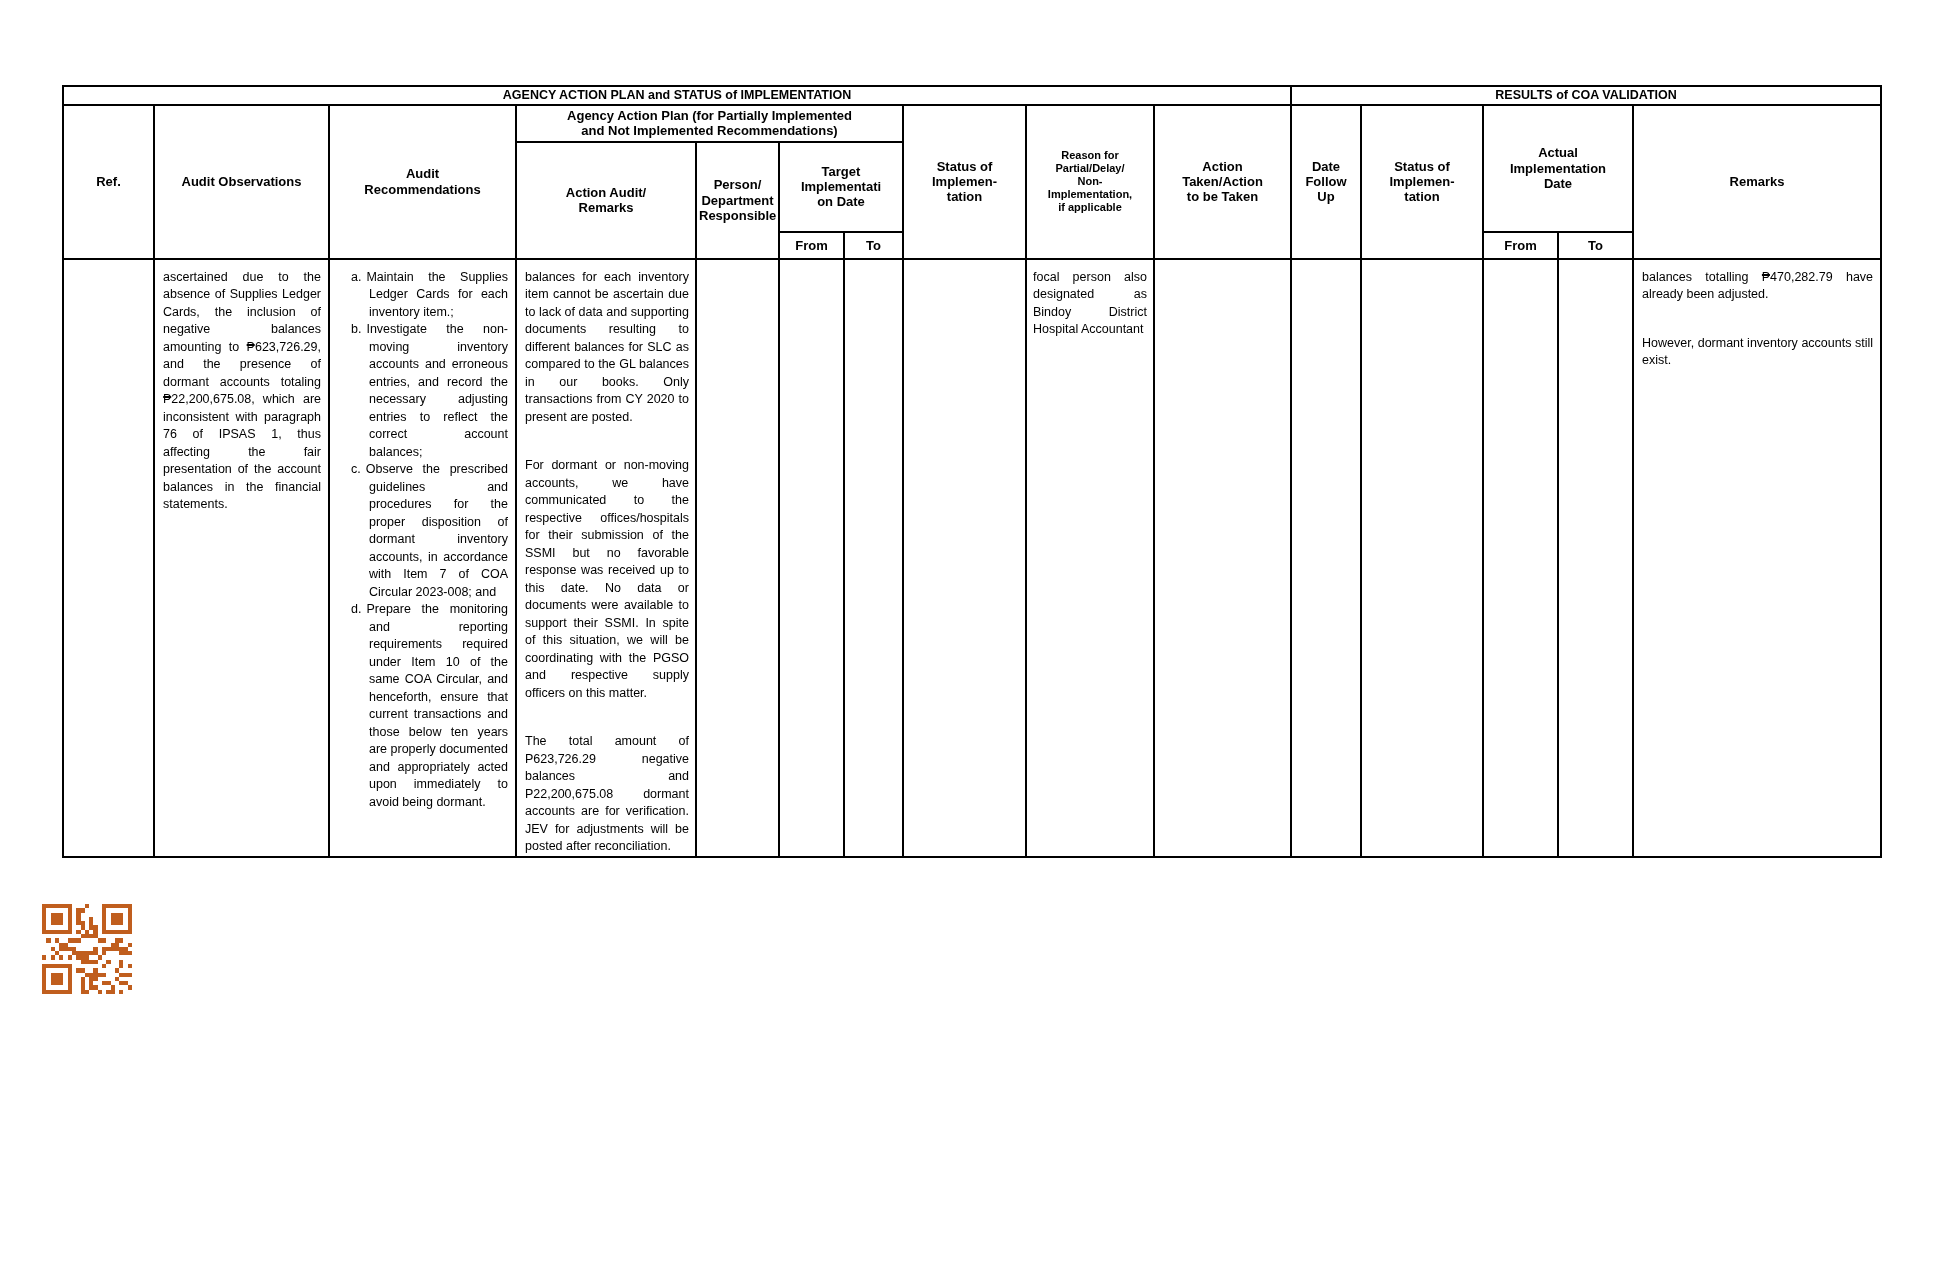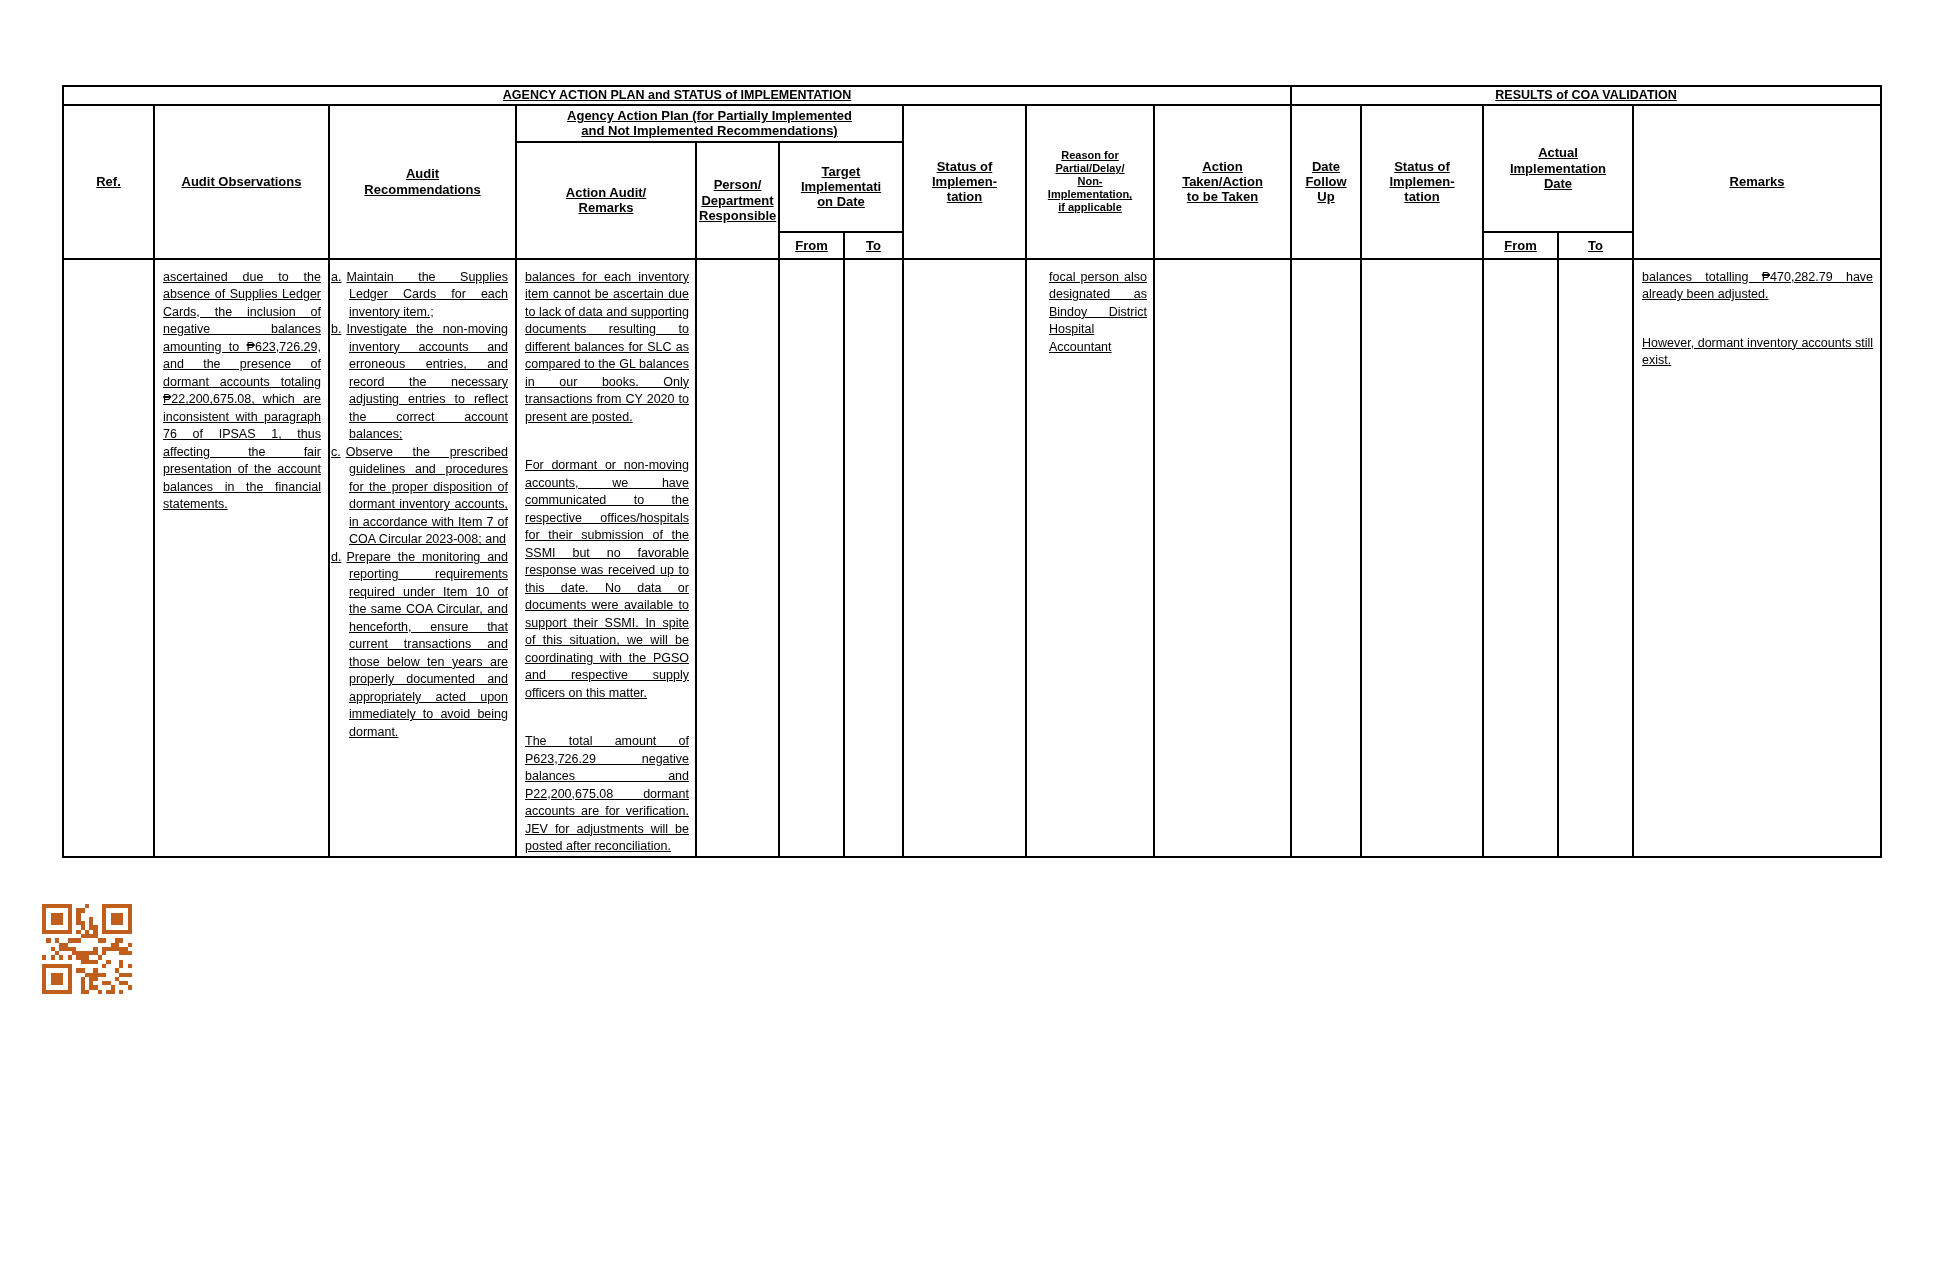--- a/index.html
+++ b/index.html
@@ -8,21 +8,21 @@
     width: 1950px; height: 1275px;
     background: #ffffff; color: #000;
     font-family: "Liberation Sans", "DejaVu Sans", sans-serif;
     position: relative; overflow: hidden;
   }
   table.matrix {
     position: absolute; left: 62px; top: 85px;
     width: 1818px;
     border-collapse: collapse; table-layout: fixed;
   }
-  .matrix th, .matrix td { border: 2px solid #000; padding: 0; text-decoration: underline; }
+  .matrix th, .matrix td { border: 2px solid #000; padding: 0; }
   .matrix th {
     font-weight: bold; text-align: center; vertical-align: middle;
     font-size: 13px; line-height: 1.18; padding: 1px 2px;
   }
   .h-top th { font-size: 12.5px; }
   .pre { white-space: pre-line; }
   .h-person { font-size: 9.5px; }
   td.data {
     vertical-align: top; text-align: justify;
     font-size: 12.5px; line-height: 17.5px;
@@ -110,39 +110,39 @@
     <th>To</th>
   </tr>
 
   <tr style="height:507px">
     <td class="data"></td>
 
     <td class="data">
       <div class="para">ascertained due to the absence of Supplies Ledger Cards, the inclusion of negative balances amounting to ₱623,726.29, and the presence of dormant accounts totaling ₱22,200,675.08, which are inconsistent with paragraph 76 of IPSAS 1, thus affecting the fair presentation of the account balances in the financial statements.</div>
     </td>
 
-    <td class="data" style="padding-left:1px">
+    <td class="data" style="padding-left:21px">
       <div class="rec-item"><span class="rec-label">a.</span><span>Maintain the Supplies Ledger Cards for each inventory item.;</span></div>
       <div class="rec-item"><span class="rec-label">b.</span><span>Investigate the non-moving inventory accounts and erroneous entries, and record the necessary adjusting entries to reflect the correct account balances;</span></div>
       <div class="rec-item"><span class="rec-label">c.</span><span>Observe the prescribed guidelines and procedures for the proper disposition of dormant inventory accounts, in accordance with Item 7 of COA Circular 2023-008; and</span></div>
       <div class="rec-item"><span class="rec-label">d.</span><span>Prepare the monitoring and reporting requirements required under Item 10 of the same COA Circular, and henceforth, ensure that current transactions and those below ten years are properly documented and appropriately acted upon immediately to avoid being dormant.</span></div>
     </td>
 
     <td class="data" style="padding-right:6px">
       <div class="para">balances for each inventory item cannot be ascertain due to lack of data and supporting documents resulting to different balances for SLC as compared to the GL balances in our books. Only transactions from CY 2020 to present are posted.</div>
       <div class="para">For dormant or non-moving accounts, we have communicated to the respective offices/hospitals for their submission of the SSMI but no favorable response was received up to this date. No data or documents were available to support their SSMI. In spite of this situation, we will be coordinating with the PGSO and respective supply officers on this matter.</div>
       <div class="para">The total amount of P623,726.29 negative balances and P22,200,675.08 dormant accounts are for verification. JEV for adjustments will be posted after reconciliation.</div>
     </td>
 
     <td class="data"></td>
     <td class="data"></td>
     <td class="data"></td>
     <td class="data"></td>
 
-    <td class="data" style="padding-left:22px;padding-right:6px">
+    <td class="data" style="padding-left:6px;padding-right:6px">
       <div class="para">focal person also designated as Bindoy District Hospital Accountant</div>
     </td>
 
     <td class="data"></td>
     <td class="data"></td>
     <td class="data"></td>
     <td class="data"></td>
     <td class="data"></td>
 
     <td class="data">

